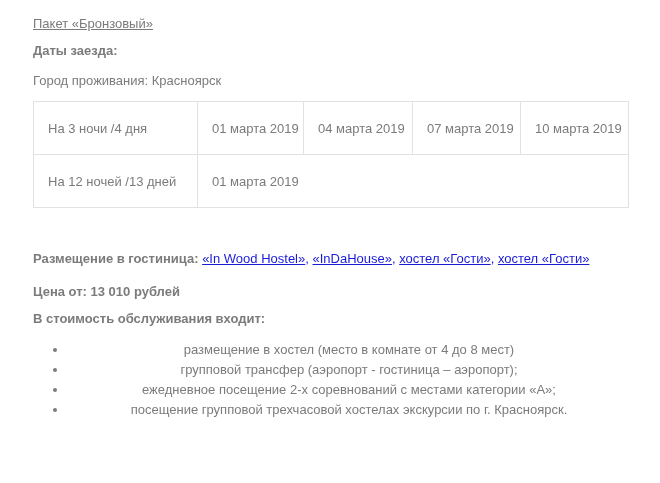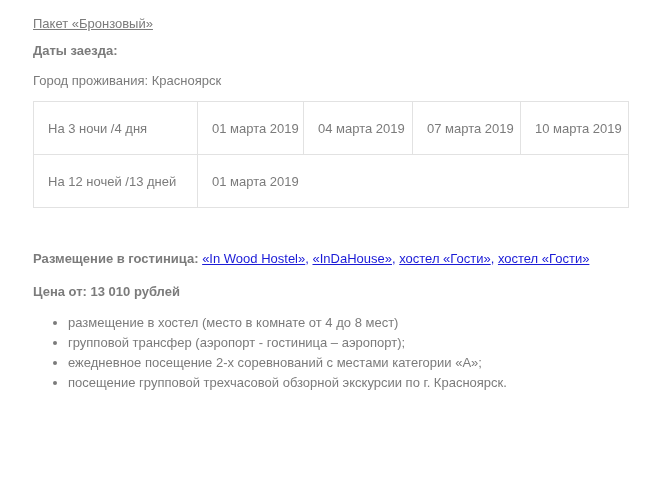--- a/index.html
+++ b/index.html
@@ -65,20 +65,21 @@
   .link-sep { color: var(--link-color, #1b1bd7); }
 
   ul.includes-list {
     margin: 13px 0 0 0;
     padding: 0 0 0 35px;
     list-style: disc;
   }
   ul.includes-list li {
     margin: 0;
     line-height: 20px;
+    text-align: center;
   }
 </style>
 </head>
 <body style="--text-color: #7b7b7b; --link-color: #1b1bd7; --border-color: #e2e2e2; background: rgb(255, 255, 255);">
 
 <div class="page">
 
   <a href="#" class="title-link">Пакет «Бронзовый»</a>
 
   <p class="line bold dates-heading">Даты заезда:</p>
@@ -108,21 +109,22 @@
       </tbody>
   </table>
 
   <p class="line hostels-line">
     <span class="bold">Размещение в гостиница:</span>
     <span><a href="#" class="blue-link">«In Wood Hostel»</a><span class="link-sep">, </span><a href="#" class="blue-link">«InDaHouse»</a><span class="link-sep">, </span><a href="#" class="blue-link">хостел «Гости»</a><span class="link-sep">, </span><a href="#" class="blue-link">хостел «Гости»</a></span>
   </p>
 
   <p class="line bold price-line">Цена от: 13 010 рублей</p>
 
+  <p class="line bold includes-heading">В стоимость обслуживания входит:</p>
 
   <ul class="includes-list">
       <li>размещение в хостел (место в комнате от 4 до 8 мест)</li>
       <li>групповой трансфер (аэропорт - гостиница – аэропорт);</li>
       <li>ежедневное посещение 2-х соревнований с местами категории «А»;</li>
-      <li>посещение групповой трехчасовой обзорной экскурсии по г. Красноярск.</li>
+      <li>посещение групповой трехчасовой хостелах экскурсии по г. Красноярск.</li>
     </ul>
 
 </div>
 
 </body></html>

